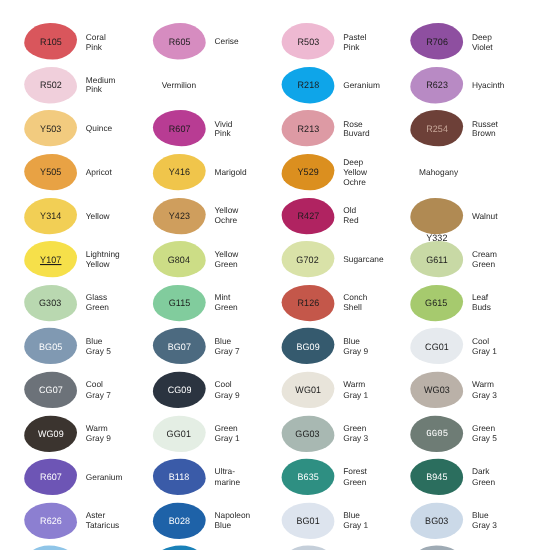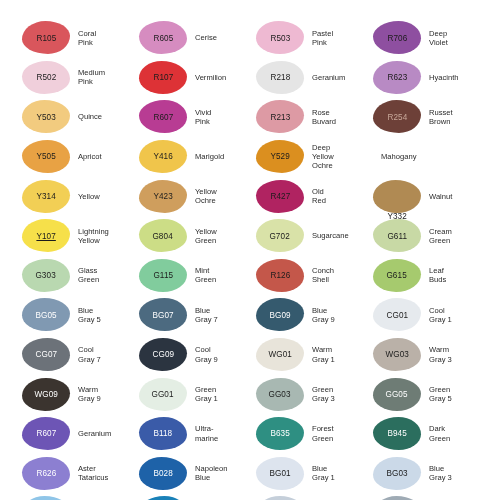--- a/index.html
+++ b/index.html
@@ -153,23 +153,20 @@
       </div>
     </div>
     <div class="column">
       <div class="swatch-row">
         <div class="blob" style="background: rgb(214, 140, 192); border-radius: 52% 48% 53% 47% / 47% 54% 46% 53%;">
           <span class="blob-code" style="color: rgb(28, 28, 28);">R605</span>
         </div>
         <div class="swatch-name">Cerise</div>
       </div>
       <div class="swatch-row">
-        <div class="blob" style="background: rgb(221, 50, 54); border-radius: 47% 53% 50% 50% / 52% 48%;">
-          <span class="blob-code" style="color: rgb(28, 28, 28);">R107</span>
-        </div>
         <div class="swatch-name">Vermilion</div>
       </div>
       <div class="swatch-row">
         <div class="blob" style="background: rgb(184, 60, 147); border-radius: 53% 47% 46% 54% / 48% 52%;">
           <span class="blob-code" style="color: rgb(28, 28, 28);">R607</span>
         </div>
         <div class="swatch-name">Vivid
 Pink</div>
       </div>
       <div class="swatch-row">
@@ -240,21 +237,21 @@
     </div>
     <div class="column">
       <div class="swatch-row">
         <div class="blob" style="background: rgb(238, 185, 210); border-radius: 47% 53% 50% 50% / 52% 48%;">
           <span class="blob-code" style="color: rgb(28, 28, 28);">R503</span>
         </div>
         <div class="swatch-name">Pastel
 Pink</div>
       </div>
       <div class="swatch-row">
-        <div class="blob" style="background: #e5e5e5; border-radius: 53% 47% 46% 54% / 48% 52%;">
+        <div class="blob" style="background: #0ea5e9; border-radius: 53% 47% 46% 54% / 48% 52%;">
           <span class="blob-code" style="color: rgb(28, 28, 28);">R218</span>
         </div>
         <div class="swatch-name">Geranium</div>
       </div>
       <div class="swatch-row">
         <div class="blob" style="background: rgb(221, 154, 164); border-radius: 50% 50% 52% 48% / 54% 46%;">
           <span class="blob-code" style="color: rgb(28, 28, 28);">R213</span>
         </div>
         <div class="swatch-name">Rose
 Buvard</div>
@@ -379,21 +376,21 @@
       </div>
       <div class="swatch-row">
         <div class="blob" style="background: rgb(186, 177, 168); border-radius: 52% 48% 53% 47% / 47% 54% 46% 53%;">
           <span class="blob-code" style="color: rgb(28, 28, 28);">WG03</span>
         </div>
         <div class="swatch-name">Warm
 Gray 3</div>
       </div>
       <div class="swatch-row">
         <div class="blob" style="background: rgb(110, 124, 117); border-radius: 47% 53% 50% 50% / 52% 48%;">
-          <span class="blob-code" style="color: rgb(255, 255, 255);">GG05</span>
+          <span class="blob-code" style="color: rgb(255, 255, 255); font-family: Liberation Mono, monospace;">GG05</span>
         </div>
         <div class="swatch-name">Green
 Gray 5</div>
       </div>
       <div class="swatch-row">
         <div class="blob" style="background: rgb(43, 110, 94); border-radius: 53% 47% 46% 54% / 48% 52%;">
           <span class="blob-code" style="color: rgb(255, 255, 255);">B945</span>
         </div>
         <div class="swatch-name">Dark
 Green</div>

